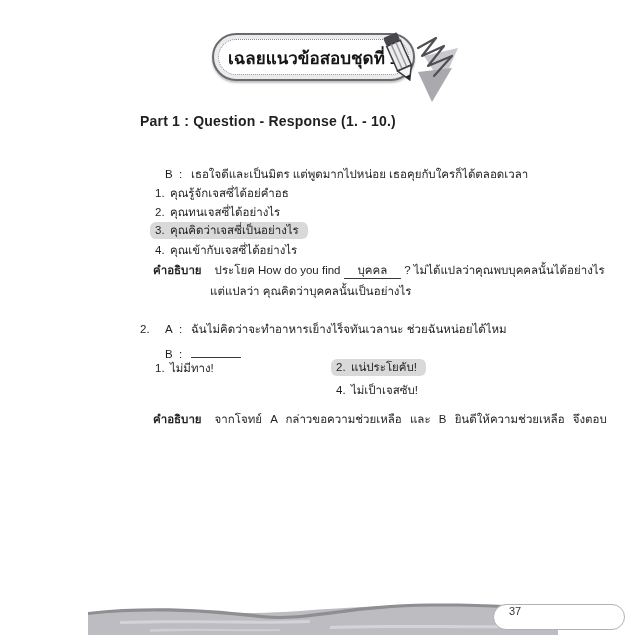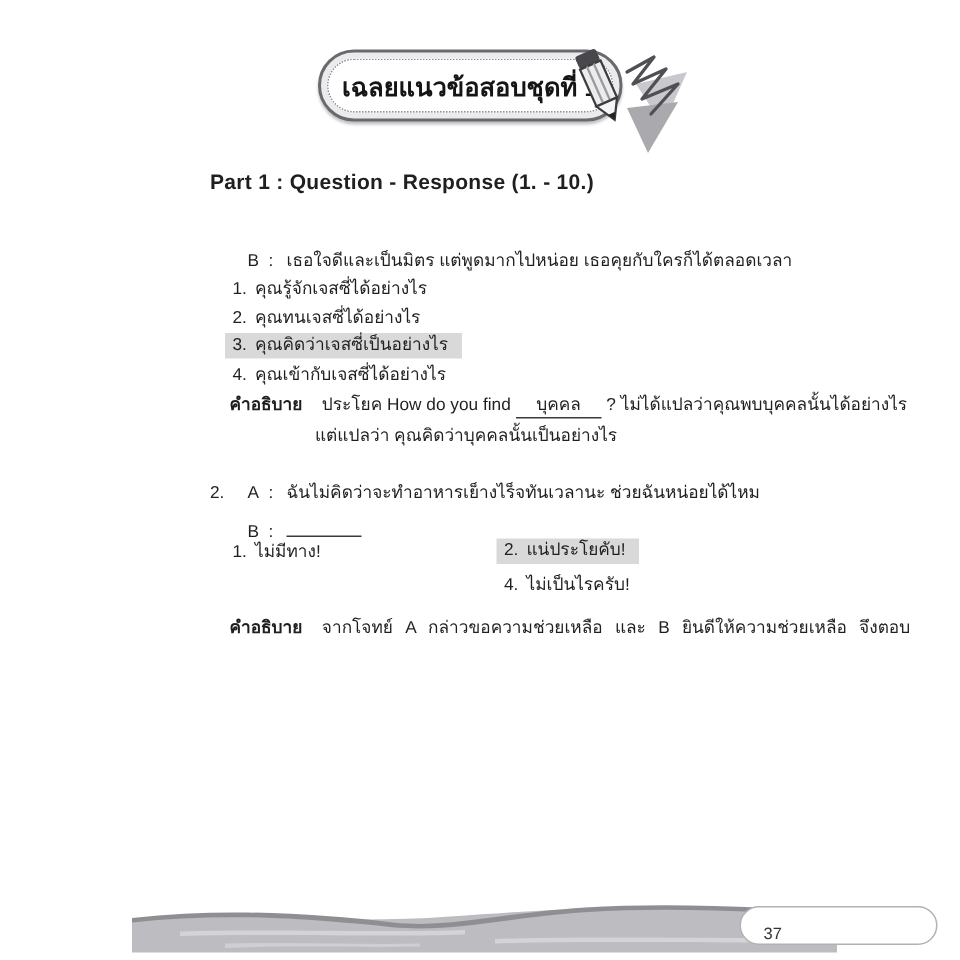--- a/index.html
+++ b/index.html
@@ -22,32 +22,32 @@
   }
   .pencil-svg { position:absolute; left:368px; top:28px; z-index:2; }
   
   .line { position:absolute; font-size:11.5px; line-height:15px; white-space:nowrap; }
   .part-heading { font-weight:bold; font-size:14px; letter-spacing:.2px; }
   .qnum  { display:inline-block; width:25px; }
   .ab    { display:inline-block; width:14px; }
   .colon { display:inline-block; width:12px; }
   .blank { display:inline-block; width:50px; height:12px; border-bottom:1.2px solid #3a3a3a; }
   .optnum{ display:inline-block; width:15px; }
-  .hl    { background:#d9d9d9; border-radius:0; padding:2px 9px 3px 5px;
+  .hl    { background:#d9d9d9; border-radius:6px; padding:2px 9px 3px 5px;
            margin-left:-5px; position:relative; top:-1px; }
   .expl-label { font-weight:bold; margin-right:13px; }
   .blank-word { display:inline-block; border-bottom:1px solid #3a3a3a;
                 padding:0 14px; margin:0 3px; }
   .spread { word-spacing:5px; }
   
   .wave-svg { position:absolute; left:0; top:595px; z-index:0; }
   .page-pill {
     position:absolute; left:493px; top:604px; width:132px; height:26px;
     background:#ffffff; border:1px solid #b2b2b6; border-radius:13px;
-    box-sizing:border-box; display:flex; align-items:flex-end; padding-left:15px;
+    box-sizing:border-box; display:flex; align-items:flex-start; padding-left:15px;
     font-size:11px; color:#333; z-index:2;
   }
 </style>
 </head>
 <body>
 
 <div id="page">
 
   <div class="banner-outer">
     <div class="banner-inner">เฉลยแนวข้อสอบชุดที่ 1</div>
@@ -67,21 +67,21 @@
     </g>
   </svg>
 
   <div class="line part-heading" style="left:140px; top:114px">Part 1 : Question - Response (1. - 10.)</div>
 
   <div class="line" style="left:165px; top:167px">
     <span class="ab">B</span><span class="colon">:</span><span>เธอใจดีและเป็นมิตร แต่พูดมากไปหน่อย เธอคุยกับใครก็ได้ตลอดเวลา</span>
   </div>
 
   <div class="line" style="left:155px; top:186px">
-    <span class="optnum">1.</span><span>คุณรู้จักเจสซี่ได้อย่างไร</span>
+    <span class="optnum">1.</span><span>คุณรู้จักเจสซี่ได้อย่คำอธ</span>
   </div>
   <div class="line" style="left:155px; top:205px">
     <span class="optnum">2.</span><span>คุณทนเจสซี่ได้อย่างไร</span>
   </div>
   <div class="line" style="left:155px; top:224px">
     <span class="hl"><span class="optnum">3.</span><span>คุณคิดว่าเจสซี่เป็นอย่างไร</span></span>
   </div>
   <div class="line" style="left:155px; top:243px">
     <span class="optnum">4.</span><span>คุณเข้ากับเจสซี่ได้อย่างไร</span>
   </div>
@@ -98,21 +98,21 @@
     <span class="ab">B</span><span class="colon">:</span><span class="blank"></span>
   </div>
 
   <div class="line" style="left:155px; top:361px">
     <span class="optnum">1.</span><span>ไม่มีทาง!</span>
   </div>
   <div class="line" style="left:336px; top:361px">
     <span class="hl"><span class="optnum">2.</span><span>แน่ประโยคับ!</span></span>
   </div>
   <div class="line" style="left:336px; top:383px">
-    <span class="optnum">4.</span><span>ไม่เป็นไรครับ!</span>
+    <span class="optnum">4.</span><span>ไม่เป็าเจสซับ!</span>
   </div>
 
   <div class="line" style="left:153px; top:412px">
     <span class="expl-label">คำอธิบาย</span><span class="spread">จากโจทย์ A กล่าวขอความช่วยเหลือ และ B ยินดีให้ความช่วยเหลือ จึงตอบ</span>
   </div>
 
   <svg class="wave-svg" width="640" height="45" viewBox="0 0 640 45">
     <path d="M88,18 C150,12 220,22 300,16 C380,10 430,9 500,12 C530,13 550,14 558,15 L558,40 L88,40 Z" fill="#bdbdc1"></path>
     <path d="M88,17 C150,10 210,14 262,20 C300,24 330,14 390,10 C440,7 500,9 558,13 L558,16 C500,12 440,10 392,13 C334,17 302,27 260,23 C212,18 152,13 88,20 Z" fill="#8f8f93"></path>
     <path d="M120,26 C180,24 260,27 310,25 L310,28 C260,30 180,27 120,29 Z" fill="#d4d4d8"></path>

